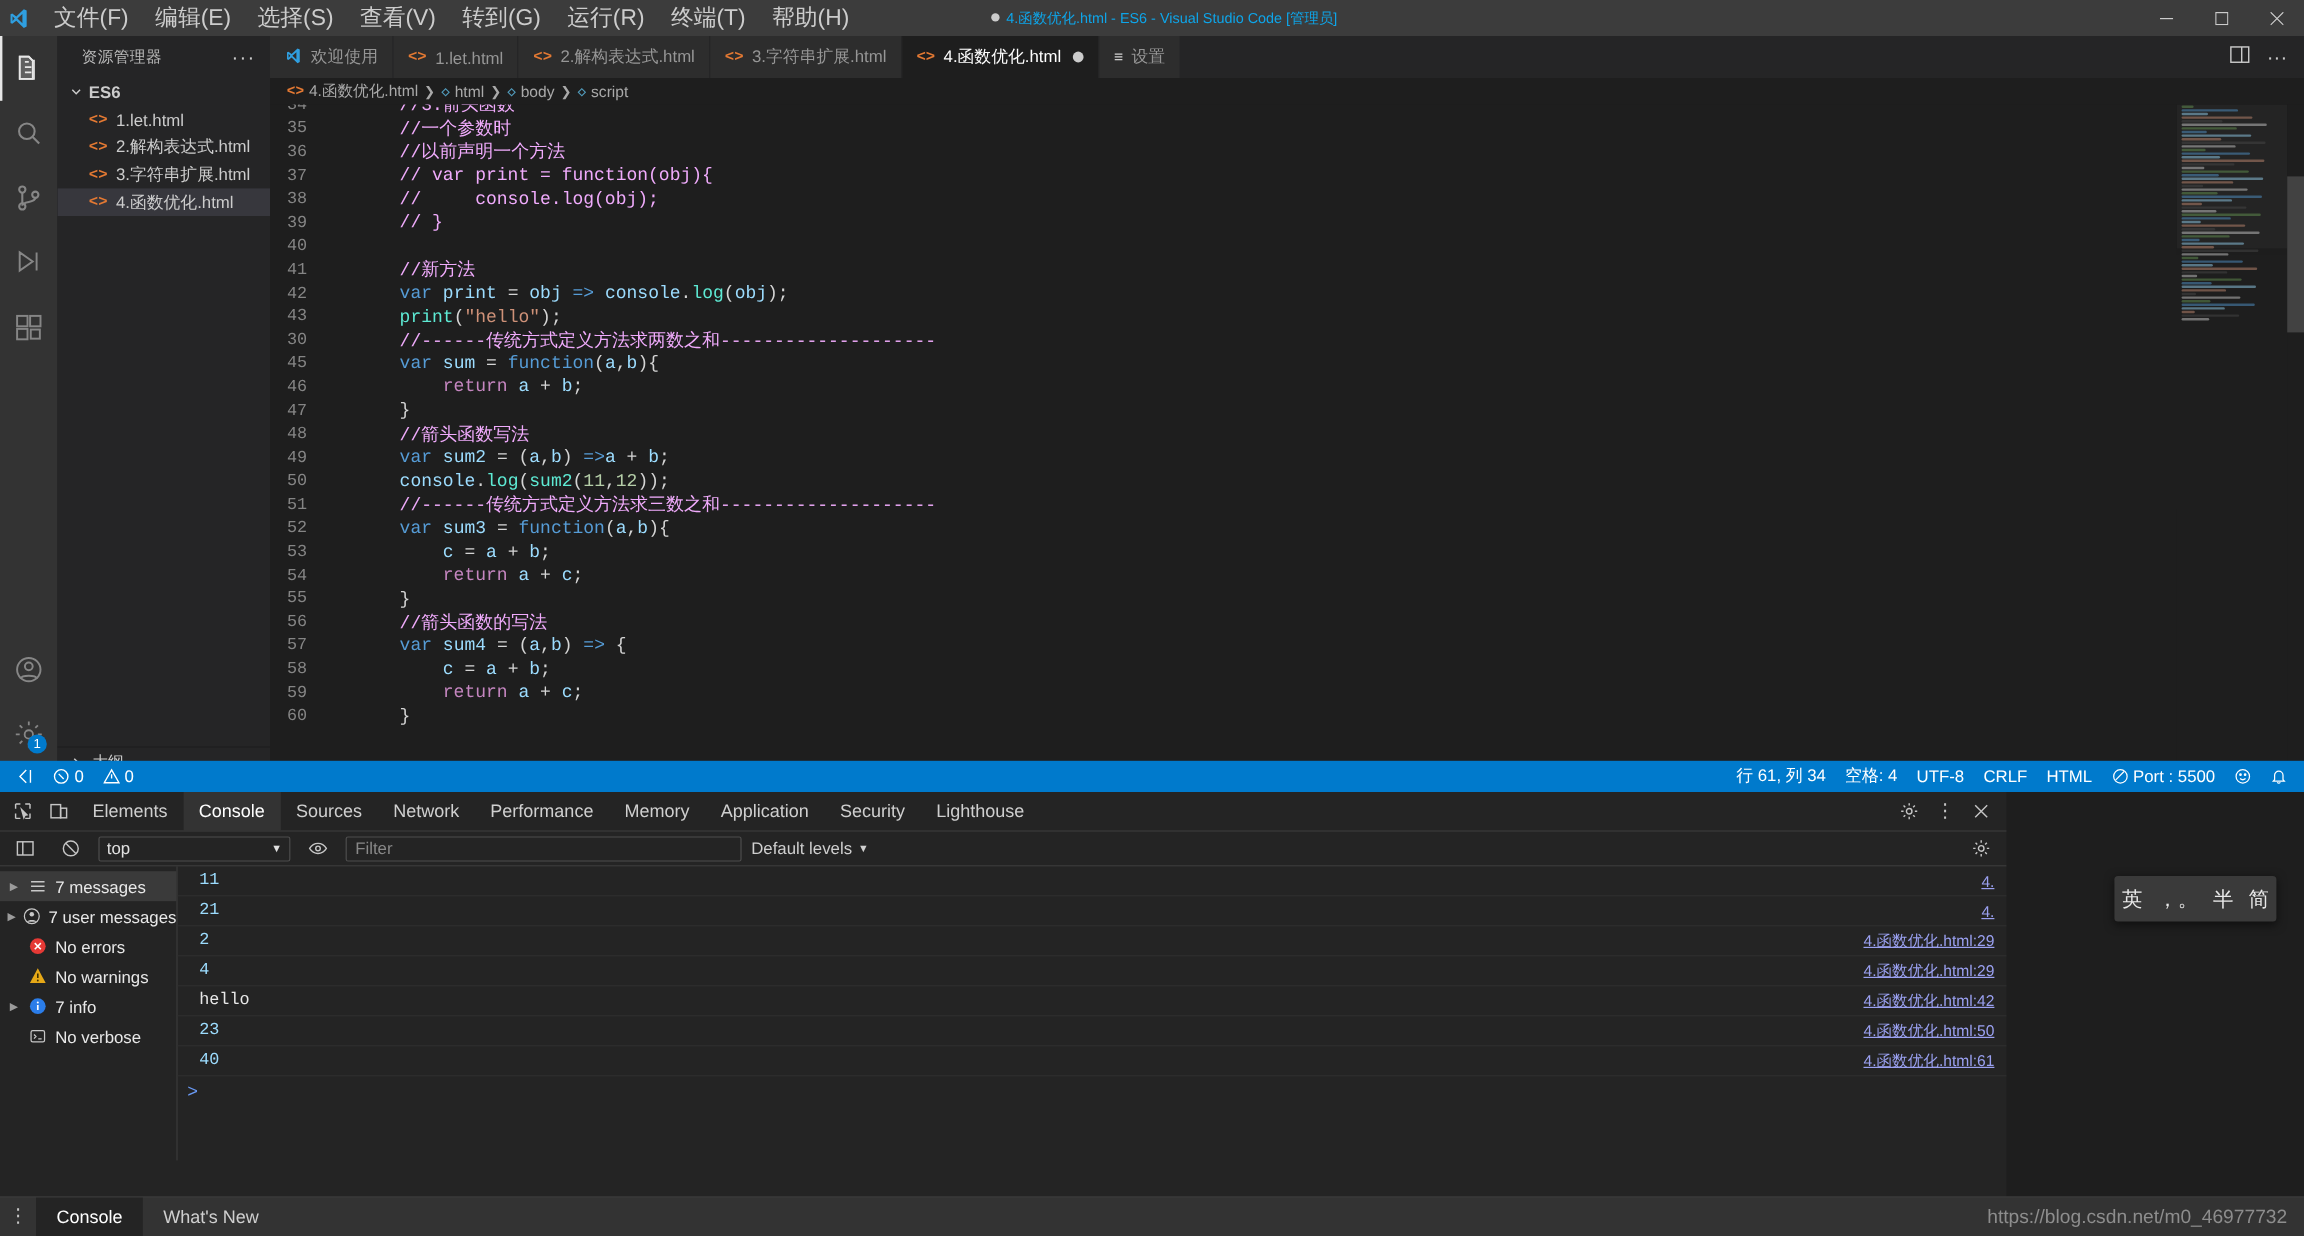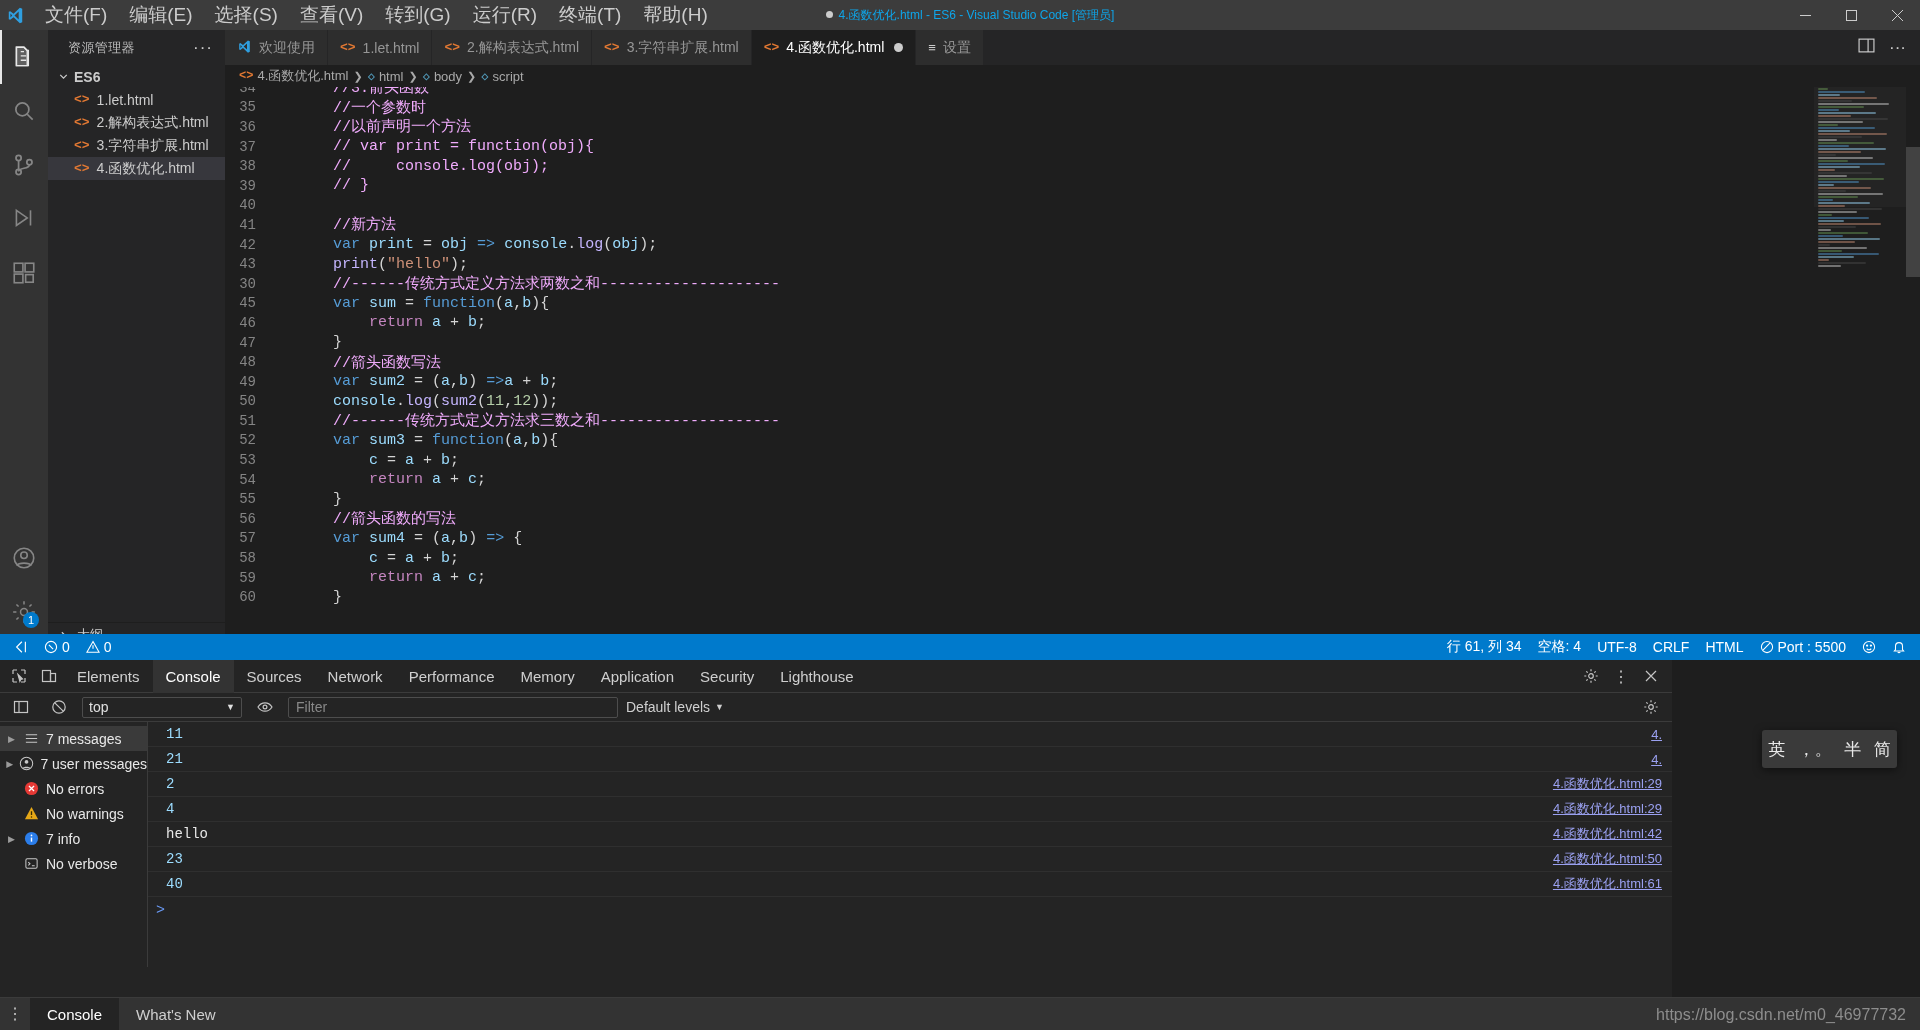--- a/index.html
+++ b/index.html
@@ -104,21 +104,21 @@
   .bc-tag-ico { color:#519aba; font-family:"Liberation Mono", monospace; font-size:12px; font-weight:bold; }
 
   
   .code-wrap { position:relative; height:560px; overflow:hidden; background:#1e1e1e; }
   .code-scroll { position:absolute; top:-9px; left:0; right:0; }
   .code-line { height:19.6px; display:flex; align-items:center; font-family:"Liberation Mono", monospace; font-size:15px; white-space:pre; }
   .ln { width:57px; text-align:right; padding-right:26px; color:#858585; font-size:14px; flex:none; }
   .ctxt { padding-left:15px; }
   .kw   { color:#569cd6; }
   .kw2  { color:#c586c0; }
-  .fn   { color:#c4b5fd; }
+  .fn   { color:#5eead4; }
   .var  { color:#9cdcfe; }
   .str  { color:#ce9178; }
   .num  { color:#b5cea8; }
   .cmt  { color:#f0abfc; }
   .pl   { color:#d4d4d4; }
   .minimap {
     position:absolute; top:0; right:14px; width:92px; height:560px;
     background:#1e1e1e; opacity:.85;
   }
   .mm-line { height:2px; margin:1px 0 1px 4px; border-radius:1px; }

